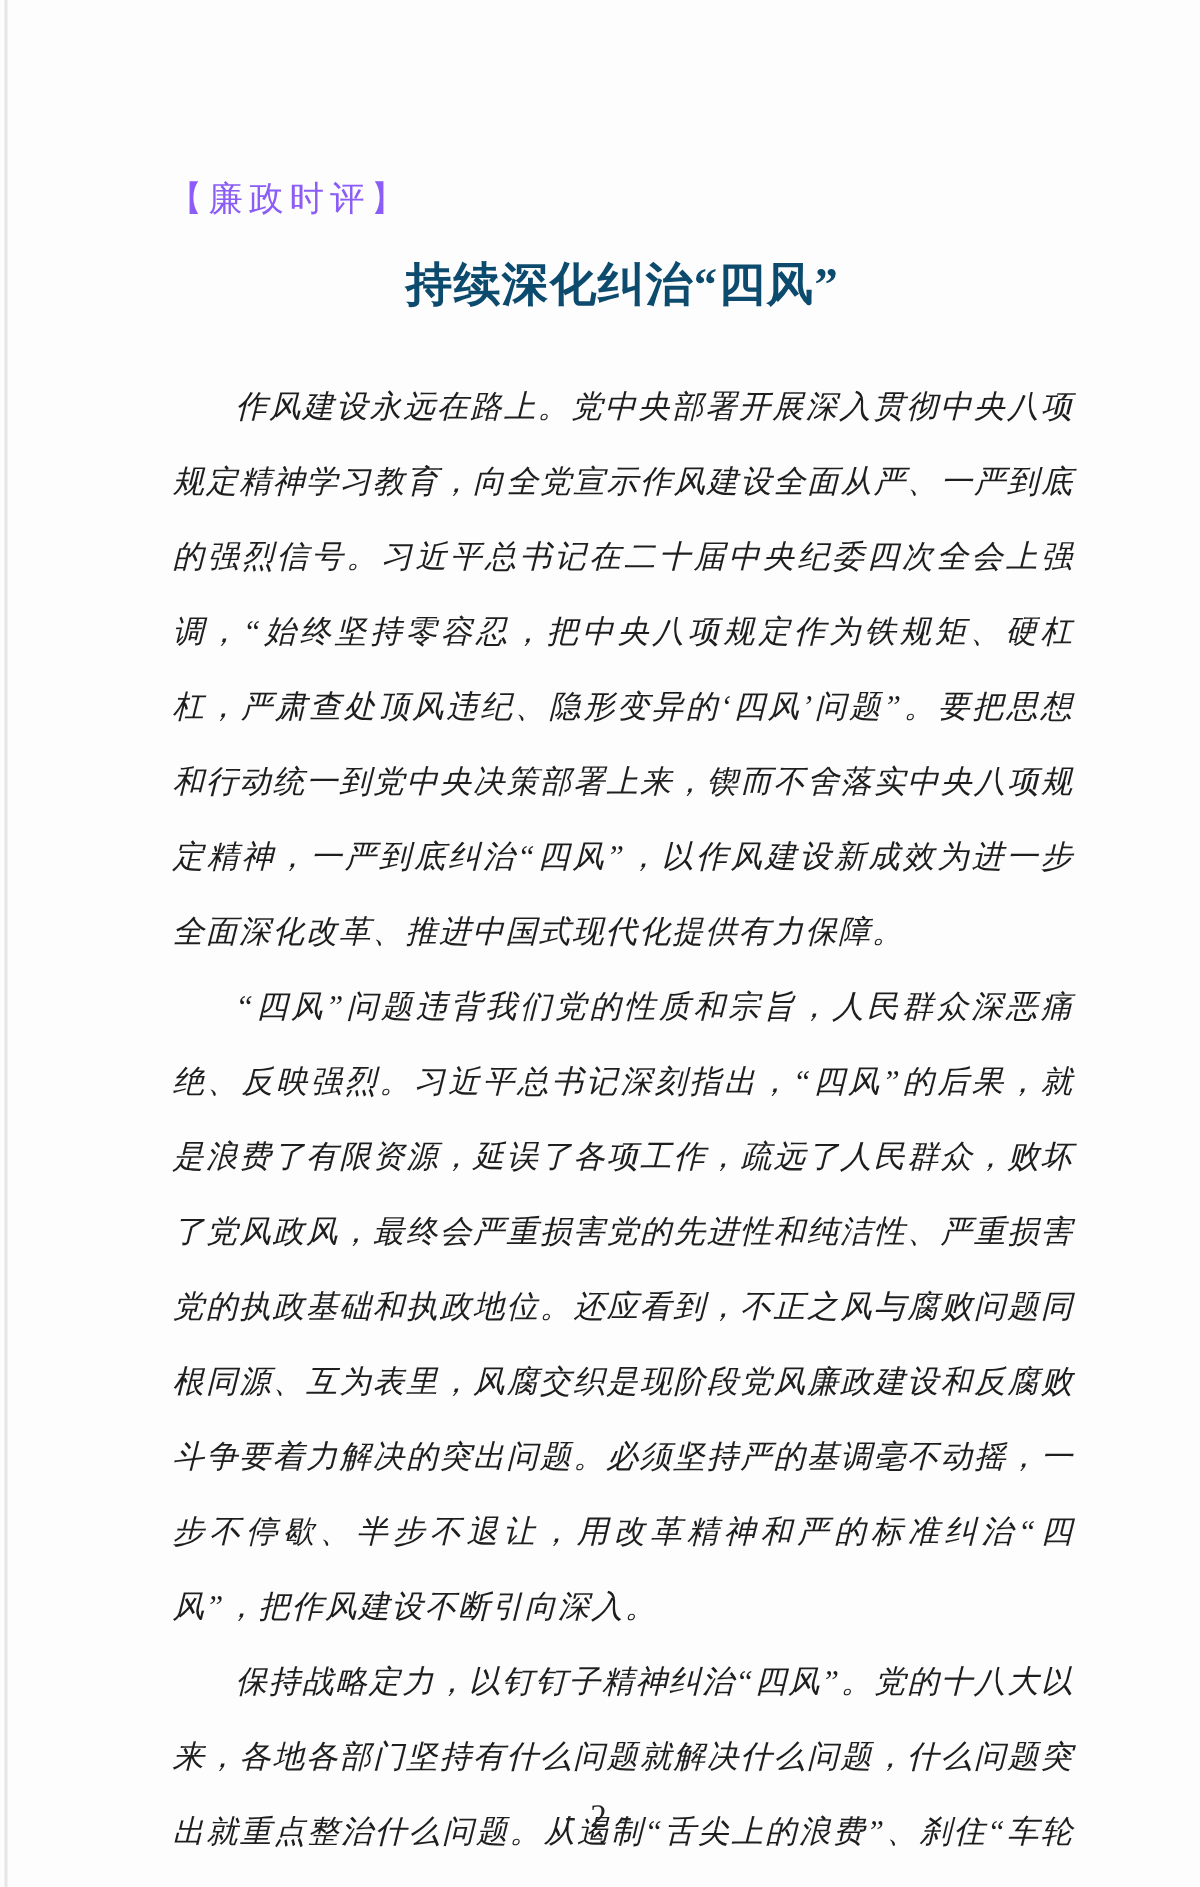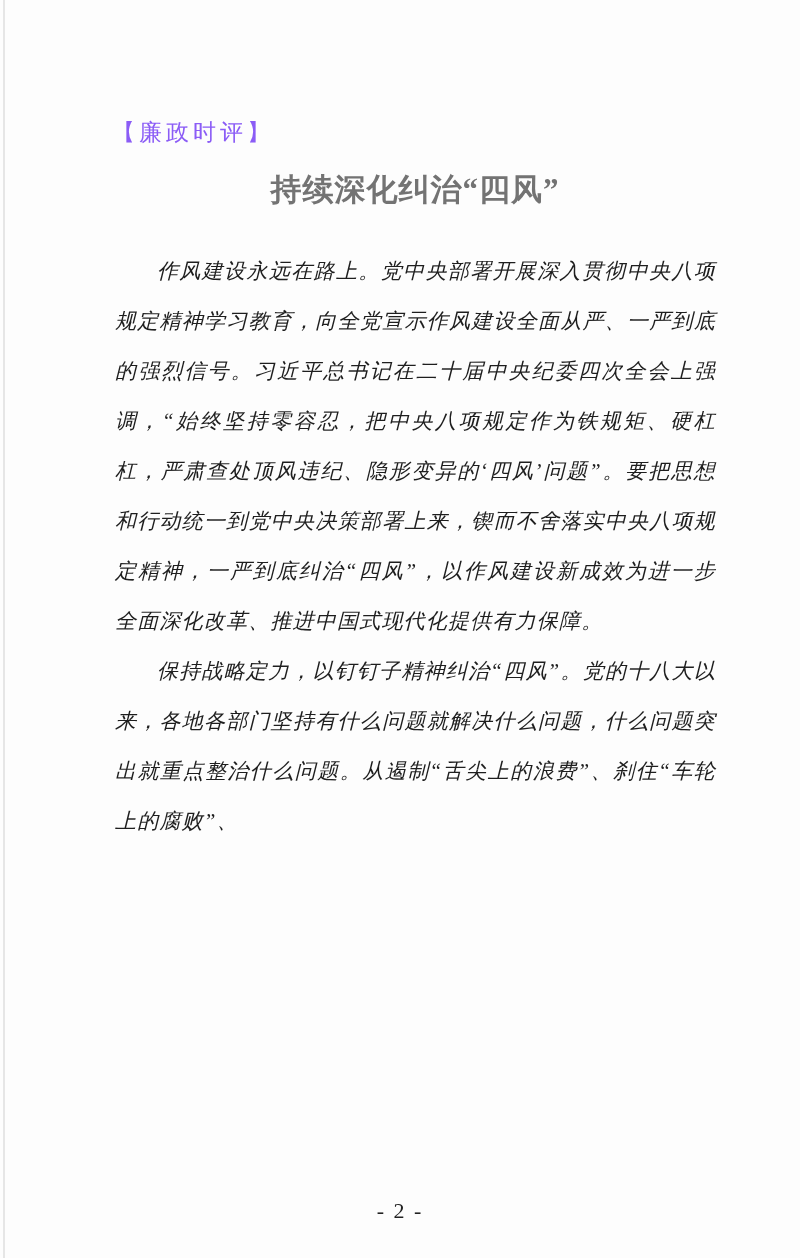--- a/index.html
+++ b/index.html
@@ -37,21 +37,21 @@
   }
   .doc-title {
     position: absolute;
     left: 115px;
     top: 148px;
     width: 600px;
     text-align: center;
     font-size: 31px;
     font-weight: bold;
     letter-spacing: 1px;
-    color: #737373;
+    color: #0c4a6e;
     white-space: nowrap;
   }
   .body-text {
     position: absolute;
     left: 115px;
     top: 246px;
     width: 601px;
   }
   .body-text p {
     margin: 0;
@@ -80,17 +80,18 @@
 
 <div class="page">
   <div class="edge-line"></div>
 
   <div class="category-label">【廉政时评】</div>
 
   <h1 class="doc-title">持续深化纠治“四风”</h1>
 
   <div class="body-text">
     <p>作风建设永远在路上。党中央部署开展深入贯彻中央八项规定精神学习教育，向全党宣示作风建设全面从严、一严到底的强烈信号。习近平总书记在二十届中央纪委四次全会上强调，“始终坚持零容忍，把中央八项规定作为铁规矩、硬杠杠，严肃查处顶风违纪、隐形变异的‘四风’问题”。要把思想和行动统一到党中央决策部署上来，锲而不舍落实中央八项规定精神，一严到底纠治“四风”，以作风建设新成效为进一步全面深化改革、推进中国式现代化提供有力保障。</p>
+    <p>“四风”问题违背我们党的性质和宗旨，人民群众深恶痛绝、反映强烈。习近平总书记深刻指出，“四风”的后果，就是浪费了有限资源，延误了各项工作，疏远了人民群众，败坏了党风政风，最终会严重损害党的先进性和纯洁性、严重损害党的执政基础和执政地位。还应看到，不正之风与腐败问题同根同源、互为表里，风腐交织是现阶段党风廉政建设和反腐败斗争要着力解决的突出问题。必须坚持严的基调毫不动摇，一步不停歇、半步不退让，用改革精神和严的标准纠治“四风”，把作风建设不断引向深入。</p>
     <p>保持战略定力，以钉钉子精神纠治“四风”。党的十八大以来，各地各部门坚持有什么问题就解决什么问题，什么问题突出就重点整治什么问题。从遏制“舌尖上的浪费”、刹住“车轮上的腐败”、</p>
   </div>
 
   <div class="page-number">- 2 -</div>
 </div>
 
 </body></html>

